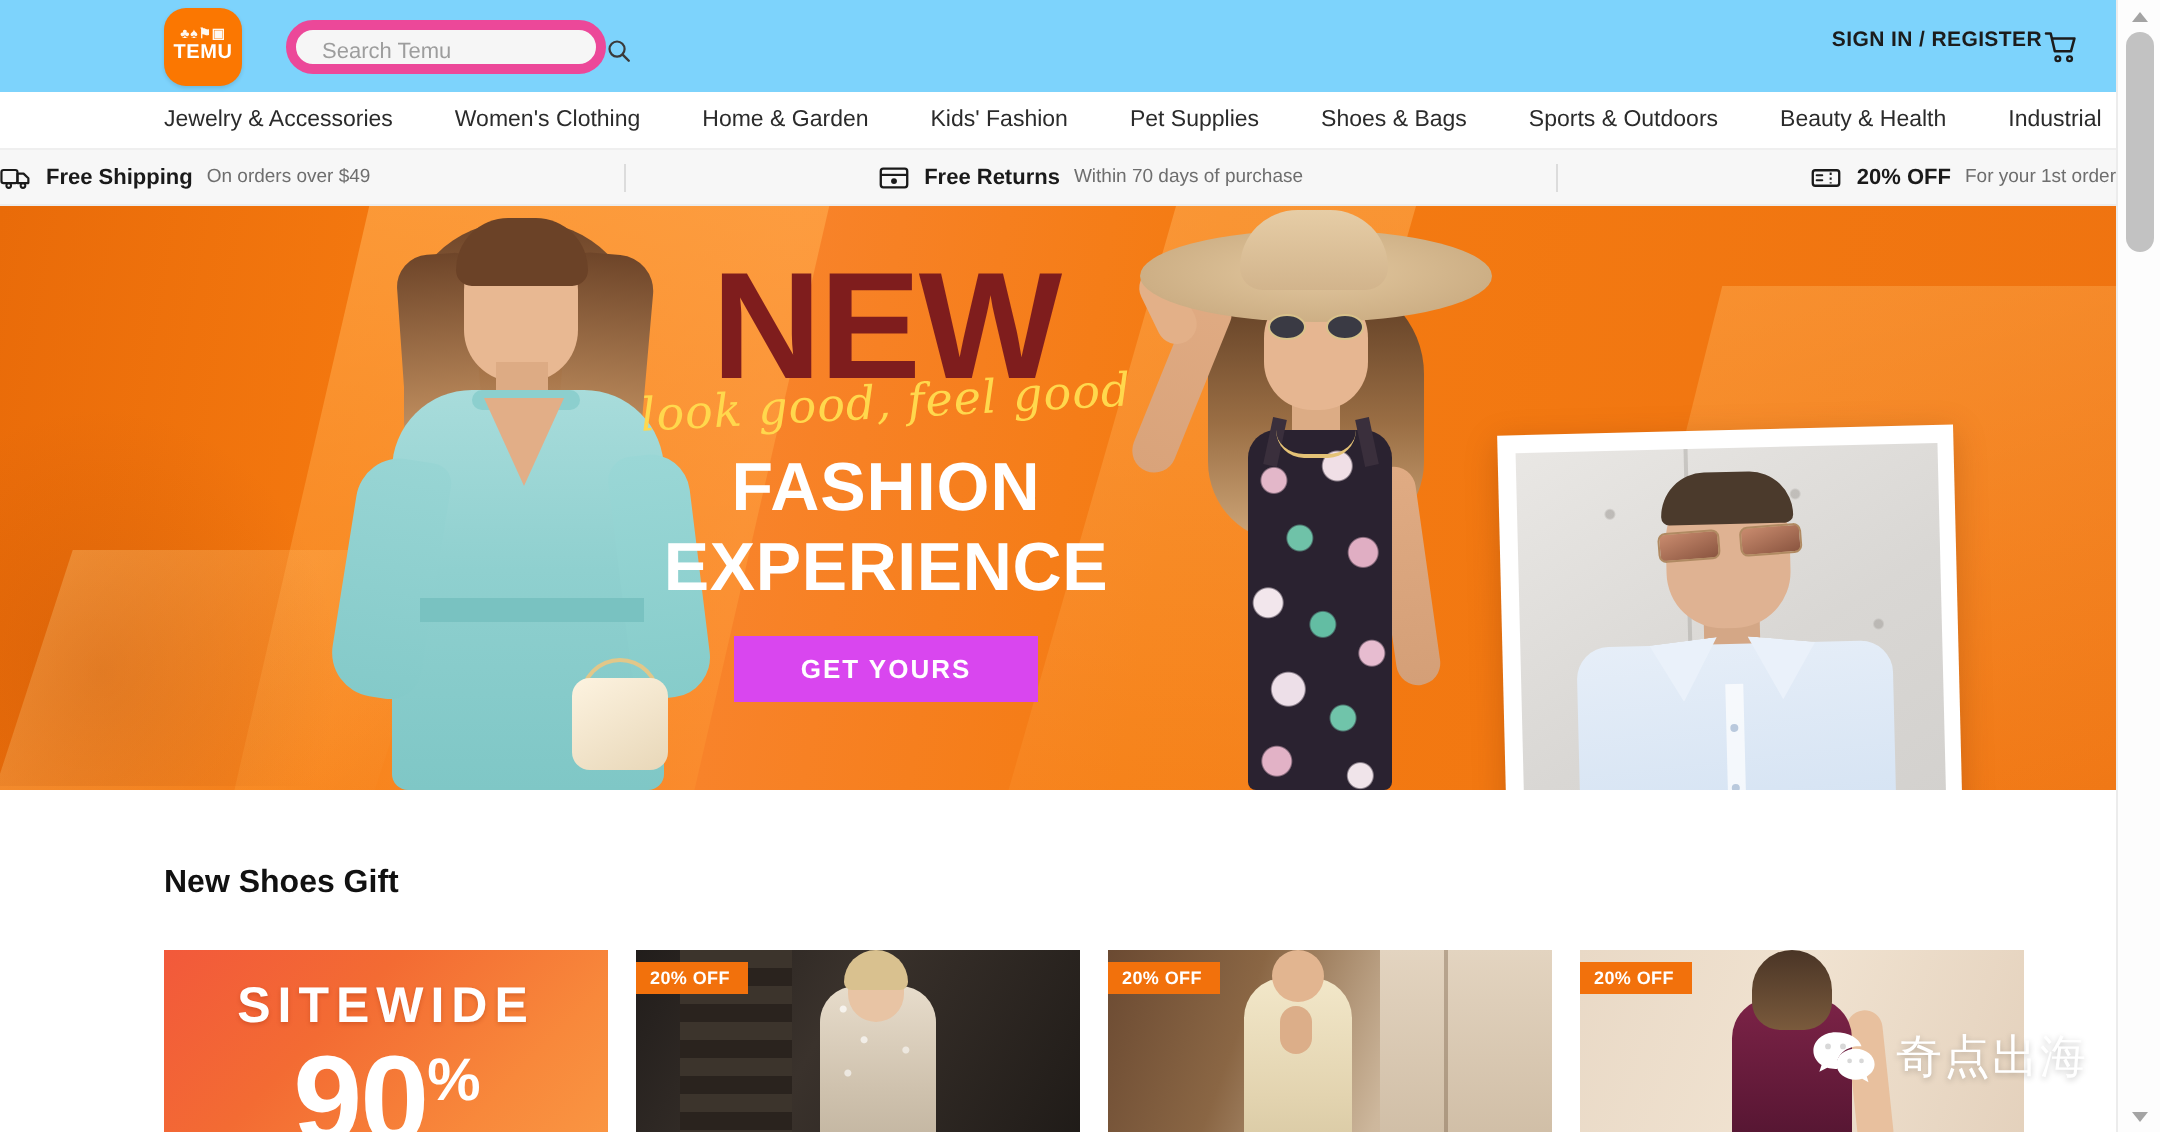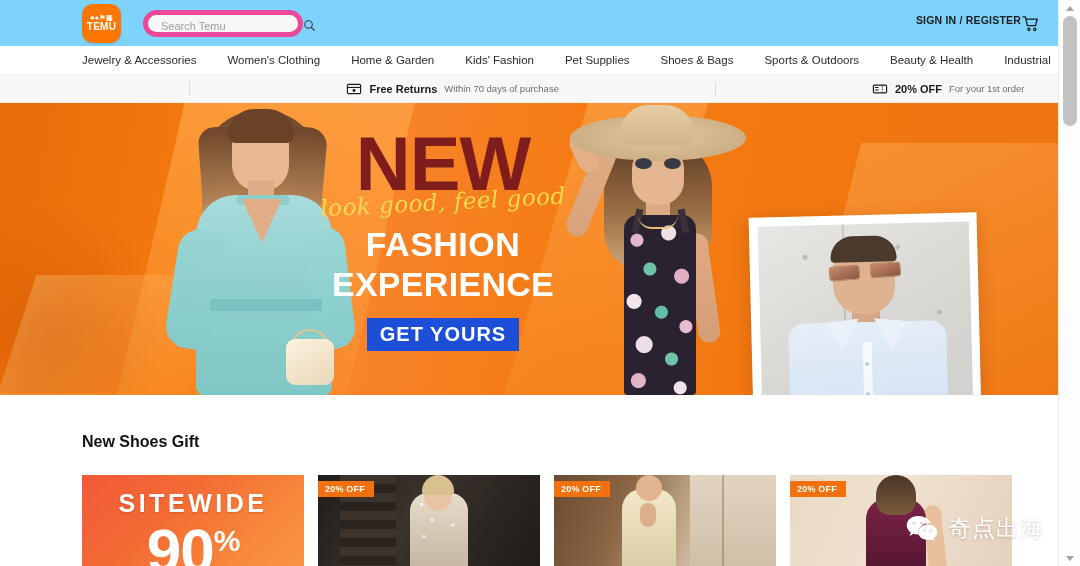--- a/index.html
+++ b/index.html
@@ -219,23 +219,23 @@
   .hero-line3 {
     font-size: 34px;
     line-height: 40px;
     font-weight: bold;
     color: #ffffff;
     letter-spacing: .3px;
   }
   .hero-cta {
     margin: 14px auto 0;
     width: 152px; height: 33px;
-    background: #1d4ed8;
+    background: #d946ef;
     color: #ffffff;
-    font-size: 20px;
+    font-size: 13px;
     font-weight: bold;
     letter-spacing: 1px;
     display: flex;
     align-items: center;
     justify-content: center;
     cursor: pointer;
   }
 
   
   .model {
@@ -769,20 +769,30 @@
       <div class="nav-item">Kids' Fashion</div>
       <div class="nav-item">Pet Supplies</div>
       <div class="nav-item">Shoes &amp; Bags</div>
       <div class="nav-item">Sports &amp; Outdoors</div>
       <div class="nav-item">Beauty &amp; Health</div>
       <div class="nav-item">Industrial</div>
 
     </div>
 
     <div class="benefits">
+      <div class="benefit b1">
+        <svg class="benefit-ico" viewBox="0 0 22 18">
+          <rect x="1" y="3.5" width="11" height="9" rx="1.5" fill="none" stroke="#1a1a1a" stroke-width="1.5"></rect>
+          <path d="M12 6h4.2l3.3 3.2v3.3H12z" fill="none" stroke="#1a1a1a" stroke-width="1.5" stroke-linejoin="round"></path>
+          <circle cx="6" cy="14.2" r="1.6" fill="none" stroke="#1a1a1a" stroke-width="1.4"></circle>
+          <circle cx="15.8" cy="14.2" r="1.6" fill="none" stroke="#1a1a1a" stroke-width="1.4"></circle>
+        </svg>
+        <span class="benefit-title">Free Shipping</span>
+        <span class="benefit-sub">On orders over $49</span>
+      </div>
 
       <div class="sp-a"></div>
       <div class="b-divider"></div>
       <div class="sp-a"></div>
 
       <div class="benefit">
         <svg class="benefit-ico" viewBox="0 0 20 18">
           <rect x="1.5" y="3" width="17" height="12" rx="1.6" fill="none" stroke="#1a1a1a" stroke-width="1.5"></rect>
           <line x1="1.5" y1="7" x2="18.5" y2="7" stroke="#1a1a1a" stroke-width="1.4"></line>
           <circle cx="10" cy="11" r="1.9" fill="#1a1a1a"></circle>

